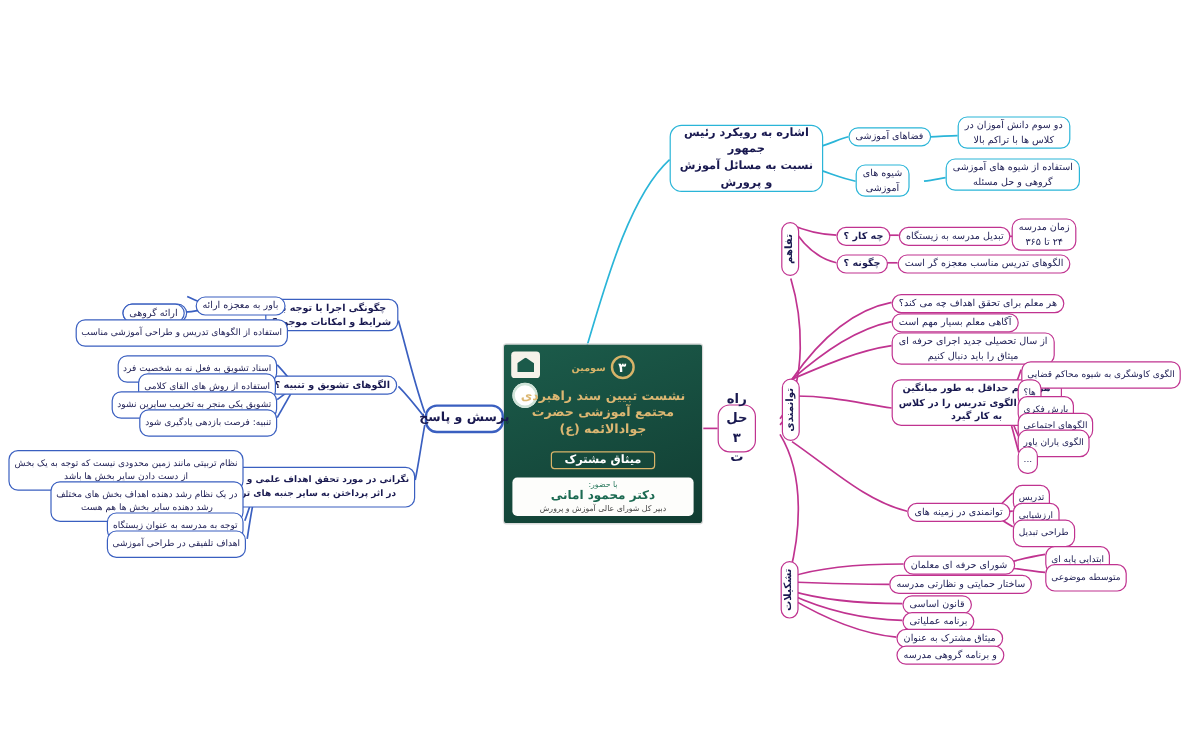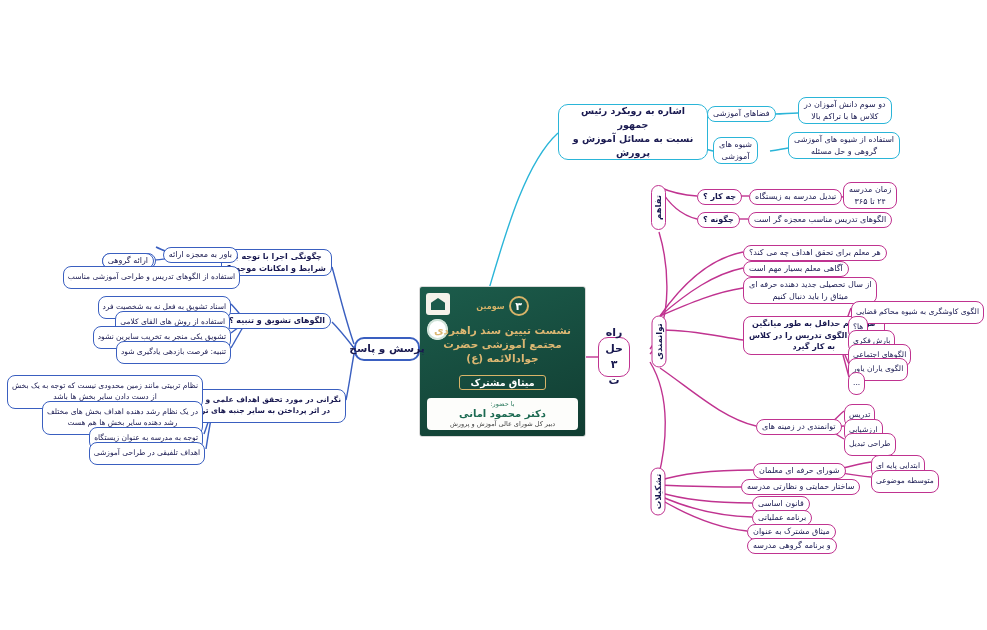--- a/index.html
+++ b/index.html
@@ -125,21 +125,21 @@
     <div class="p-sub">
       <span>میثاق مشترک</span>
     </div>
     <div class="p-footer">
       <div class="p-host">با حضور:</div>
       <div class="p-name">دکتر محمود امانی</div>
       <div class="p-role">دبیر کل شورای عالی آموزش و پرورش</div>
     </div>
   </div>
 
-  <div class="node cyan root-cyan fx" style="left:558px;top:104px;width:150px;height:56px">اشاره به رویکرد رئیس جمهور
+  <div class="node cyan root-cyan fx" style="left:558px;top:104px;width:128px;height:56px">اشاره به رویکرد رئیس جمهور
 نسبت به مسائل آموزش و پرورش</div>
   <div class="node cyan" style="left:707px;top:106px">فضاهای آموزشی</div>
   <div class="node cyan" style="left:798px;top:97px">دو سوم دانش آموزان در
 کلاس ها با تراکم بالا</div>
   <div class="node cyan" style="left:713px;top:137px">شیوه های
 آموزشی</div>
   <div class="node cyan" style="left:788px;top:132px">استفاده از شیوه های آموزشی
 گروهی و حل مسئله</div>
 
   <div class="node magenta root-m fx" style="left:598px;top:337px;width:32px;height:40px">راه حل
@@ -149,21 +149,21 @@
   <div class="node magenta b" style="left:697px;top:189px">چه کار ؟</div>
   <div class="node magenta" style="left:749px;top:189px">تبدیل مدرسه به زیستگاه</div>
   <div class="node magenta" style="left:843px;top:182px">زمان مدرسه
 ۲۴ تا ۳۶۵</div>
   <div class="node magenta b" style="left:697px;top:212px">چگونه ؟</div>
   <div class="node magenta" style="left:748px;top:212px">الگوهای تدریس مناسب معجزه گر است</div>
 
   <div class="node magenta vlabel fx" style="left:633px;top:334px;width:52px;height:15px">توانمندی</div>
   <div class="node magenta" style="left:743px;top:245px">هر معلم برای تحقق اهداف چه می کند؟</div>
   <div class="node magenta" style="left:743px;top:261px">آگاهی معلم بسیار مهم است</div>
-  <div class="node magenta" style="left:743px;top:277px">از سال تحصیلی جدید دهنده حرفه ای
+  <div class="node magenta" style="left:743px;top:277px">از سال تحصیلی جدید اجرای حرفه ای
 میثاق را باید دنبال کنیم</div>
   <div class="node magenta b" style="left:743px;top:316px">هر معلم حداقل به طور میانگین
 باید پنج الگوی تدریس را در کلاس
 به کار گیرد</div>
   <div class="node magenta sm" style="left:851px;top:301px">الگوی کاوشگری به شیوه محاکم قضایی</div>
   <div class="node magenta sm" style="left:848px;top:316px">ها؟</div>
   <div class="node magenta sm" style="left:848px;top:330px">بارش فکری</div>
   <div class="node magenta sm" style="left:848px;top:344px">الگوهای اجتماعی</div>
   <div class="node magenta sm" style="left:848px;top:358px">الگوی یاران یاور</div>
   <div class="node magenta sm" style="left:848px;top:372px">...</div>

